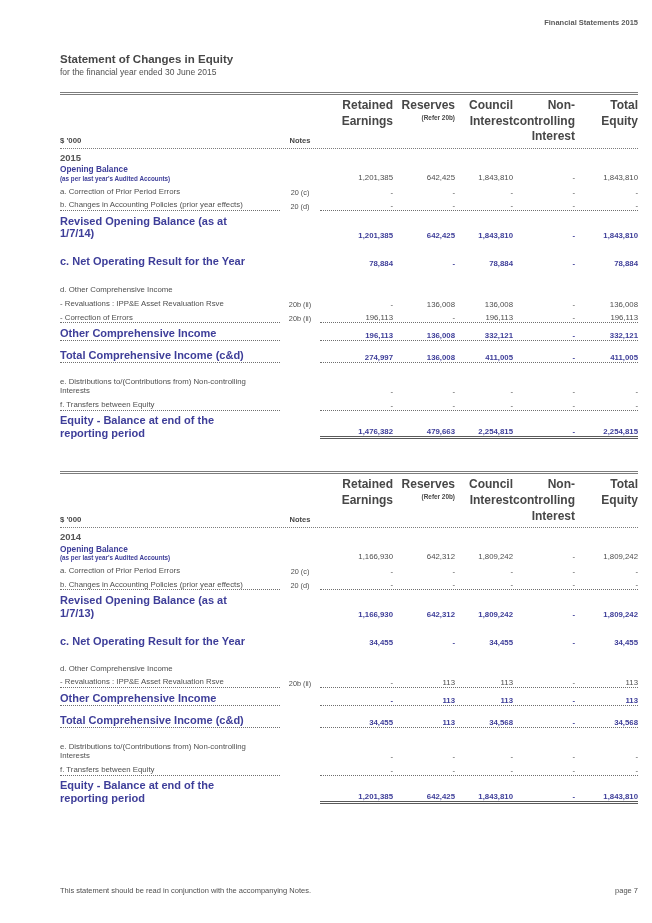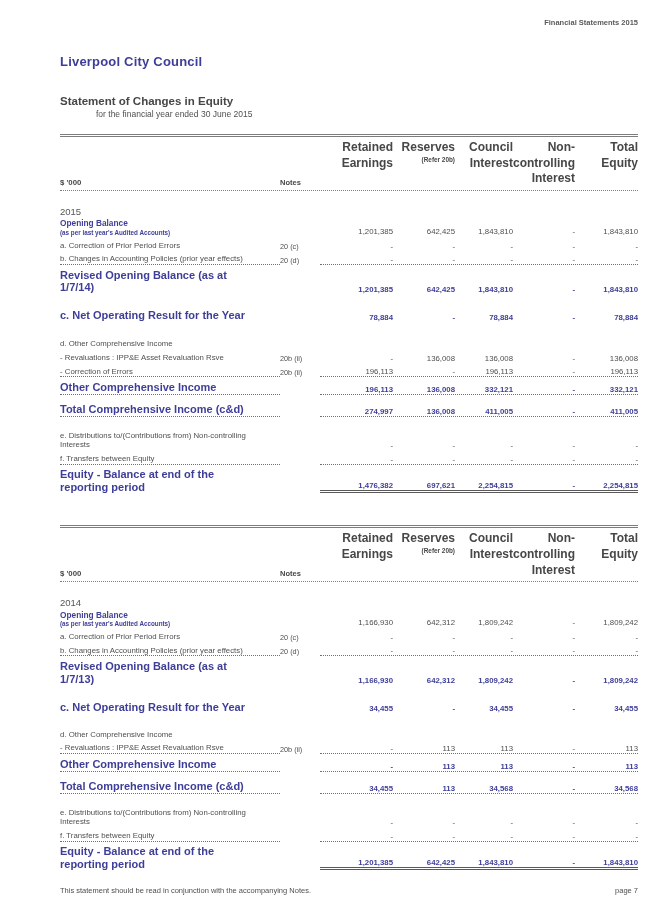--- a/index.html
+++ b/index.html
@@ -9,48 +9,48 @@
     font-family: "Liberation Sans", sans-serif;
     color: #4f4f4f;
     position: relative;
     overflow: hidden;
   }
   .page { padding: 12px 14px 0 60px; }
 
   .doc-ref { text-align: right; font-size: 7.5px; font-weight: bold; color: #5a5a5a; margin-top: 6px; }
   .council { color: #3e3e99; font-weight: bold; font-size: 13px; margin-top: 27px; letter-spacing: .2px; }
   .title   { color: #474747; font-weight: bold; font-size: 11.5px; margin-top: 26px; }
-  .subtitle{ color: #4f4f4f; font-size: 8.5px; margin-top: 2px; margin-left: 36px; }
+  .subtitle{ color: #4f4f4f; font-size: 8.5px; margin-top: 2px; }
 
   .table-sec { margin-top: 15px; }
   .table-sec + .table-sec { margin-top: 30px; }
 
   .thead {
     display: flex; align-items: flex-end;
     border-top: 3px double #7d7d7d;
     border-bottom: 1px dotted #7d7d7d;
     padding: 3px 0 3px;
     font-weight: bold; color: #474747;
   }
   .cell.label { flex: 1; padding-right: 16px; font-size: 7.8px; }
-  .cell.notes { width: 40px; font-size: 7.3px; }
+  .cell.notes { width: 40px; font-size: 7.3px; text-align: center; }
   .vals { display: flex; width: 318px; }
   .vals .cell.num { text-align: right; font-size: 7.8px; }
   .vals .cell.num:nth-child(1) { width: 73px; }
   .vals .cell.num:nth-child(2) { width: 62px; }
   .vals .cell.num:nth-child(3) { width: 58px; }
   .vals .cell.num:nth-child(4) { width: 62px; }
   .vals .cell.num:nth-child(5) { width: 63px; }
 
   .thead .cell.label { font-size: 7.8px; align-self: flex-end; }
   .thead .cell.notes { font-size: 7.5px; }
   .h-main { display: block; white-space: pre-line; font-size: 12px; line-height: 1.3; }
   .h-sub  { display: block; font-size: 6.4px; line-height: 1.3; }
 
-  .year { font-size: 9.5px; font-weight: normal; color: #555555; margin: 15px 0 1px; }
+  .year { font-size: 9.5px; font-weight: bold; color: #555555; margin: 3px 0 1px; }
 
   .row { display: flex; align-items: flex-end; min-height: 14.5px; padding: 1.5px 0 2px; }
   .row .cell.label { line-height: 1.15; }
   .r-spacer    { min-height: 12px; }
   .r-spacer-sm { min-height: 5px; }
 
   .r-emph, .r-emph .cell.label, .r-emph .cell.num { color: #3e3e99; font-weight: bold; }
   .r-emph .cell.label { font-size: 11px; }
   .r-opening .lab-main   { color: #3e3e99; font-weight: bold; font-size: 8.3px; }
   .r-opening .lab-suffix { color: #3e3e99; font-weight: bold; font-size: 6.3px; }
@@ -63,21 +63,20 @@
     display: flex; justify-content: space-between;
     font-size: 7.5px; color: #4f4f4f; gap: 37px;
   }
 </style>
 </head>
 <body>
 
 <div class="page">
 
   <div class="doc-ref">Financial Statements 2015</div>
-  <div class="council">Liverpool City Council</div>
   <div class="title">Statement of Changes in Equity</div>
   <div class="subtitle">for the financial year ended 30 June 2015</div>
 
   <section class="table-sec">
     <div class="thead">
       <div class="cell label">$ '000</div>
       <div class="cell notes">Notes</div>
       <div class="vals">
         <div class="cell num">
             <span class="h-main">Retained
@@ -265,21 +264,21 @@
             <div class="cell num">-</div>
           </div>
         </div>
         <div class="row r-emph r-final">
           <div class="cell label">
             <div class="lab-main">Equity - Balance at end of the reporting period</div>
           </div>
           <div class="cell notes"></div>
           <div class="vals">
             <div class="cell num">1,476,382</div>
-            <div class="cell num">697,621</div>
+            <div class="cell num">479,663</div>
             <div class="cell num">2,254,815</div>
             <div class="cell num">-</div>
             <div class="cell num">2,254,815</div>
           </div>
         </div>
       </div>
   </section>
 
   <section class="table-sec">
     <div class="thead">

